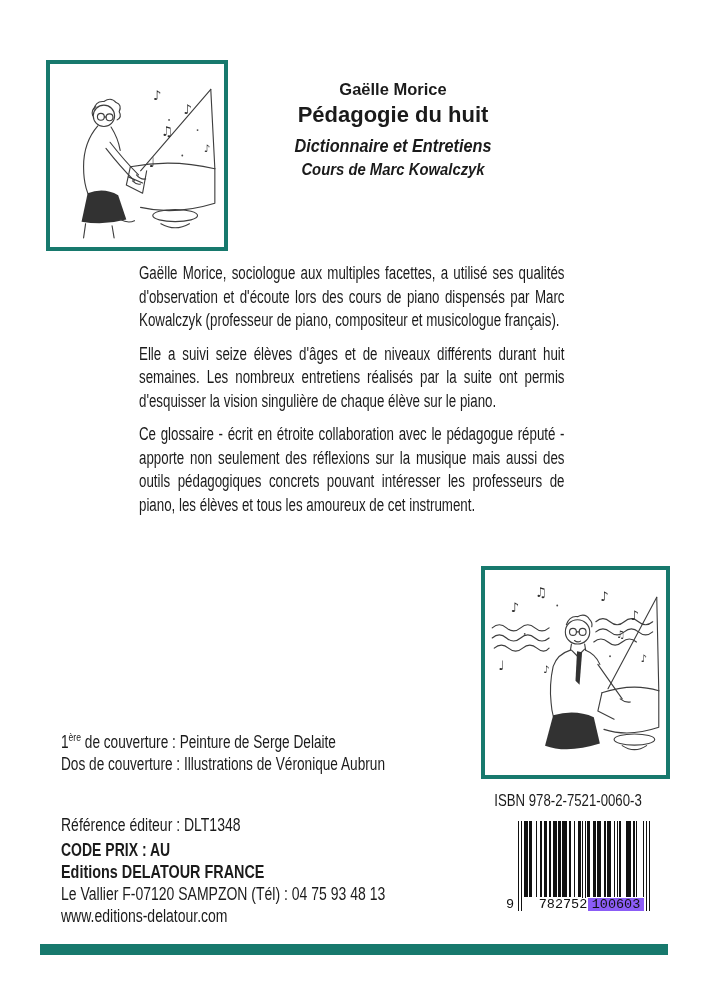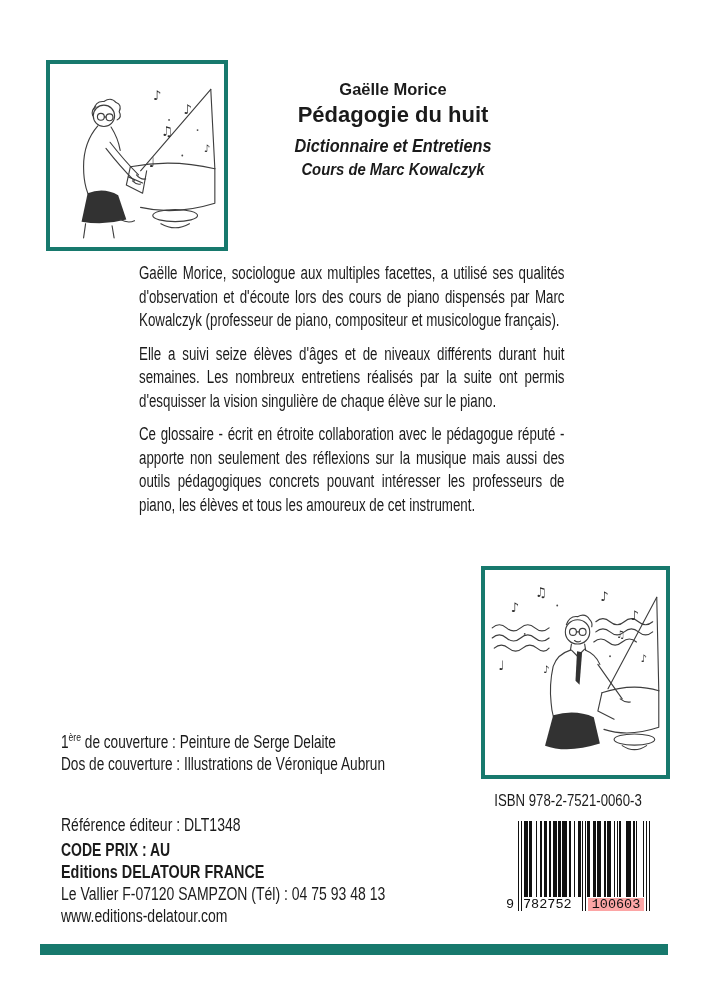--- a/index.html
+++ b/index.html
@@ -36,22 +36,22 @@
     transform:scaleX(.78);transform-origin:0 0;white-space:nowrap;}
   .credits sup{font-size:11px;}
   
   .isbn-label{position:absolute;left:463px;top:791px;width:210px;text-align:center;
     font-size:16.5px;transform:scaleX(.8);}
   .barcode{position:absolute;left:518px;top:821px;width:132px;height:92px;}
   .barcode svg{display:block;width:132px;height:90px;fill:#111;}
   .bc-digits span{position:absolute;top:77px;font-family:"Liberation Mono",monospace;
     font-size:13.5px;line-height:13px;color:#111;}
   .bc-9{left:-12px;}
-  .bc-g1{left:5px;width:56px;background:#fff;}
-  .bc-g2{left:70px;width:56px;text-align:center;background:#fca5a5;}
+  .bc-g1{left:5px;width:56px;text-align:center;background:#fff;padding-left:12px;}
+  .bc-g2{left:70px;width:56px;text-align:center;background:#8b5cf6;}
   
   .publisher{position:absolute;left:61px;top:816px;font-size:17.5px;line-height:19px;
     transform:scaleX(.8);transform-origin:0 0;white-space:nowrap;}
   .publisher .line{margin-bottom:3px;}
   .pub-code{font-weight:bold;margin:6px 0 7px;}
   .pub-name{font-weight:bold;font-size:18px;}
   
   .bottom-bar{position:absolute;left:40px;top:944px;width:628px;height:11px;background:var(--teal);}
 </style>
 </head>

